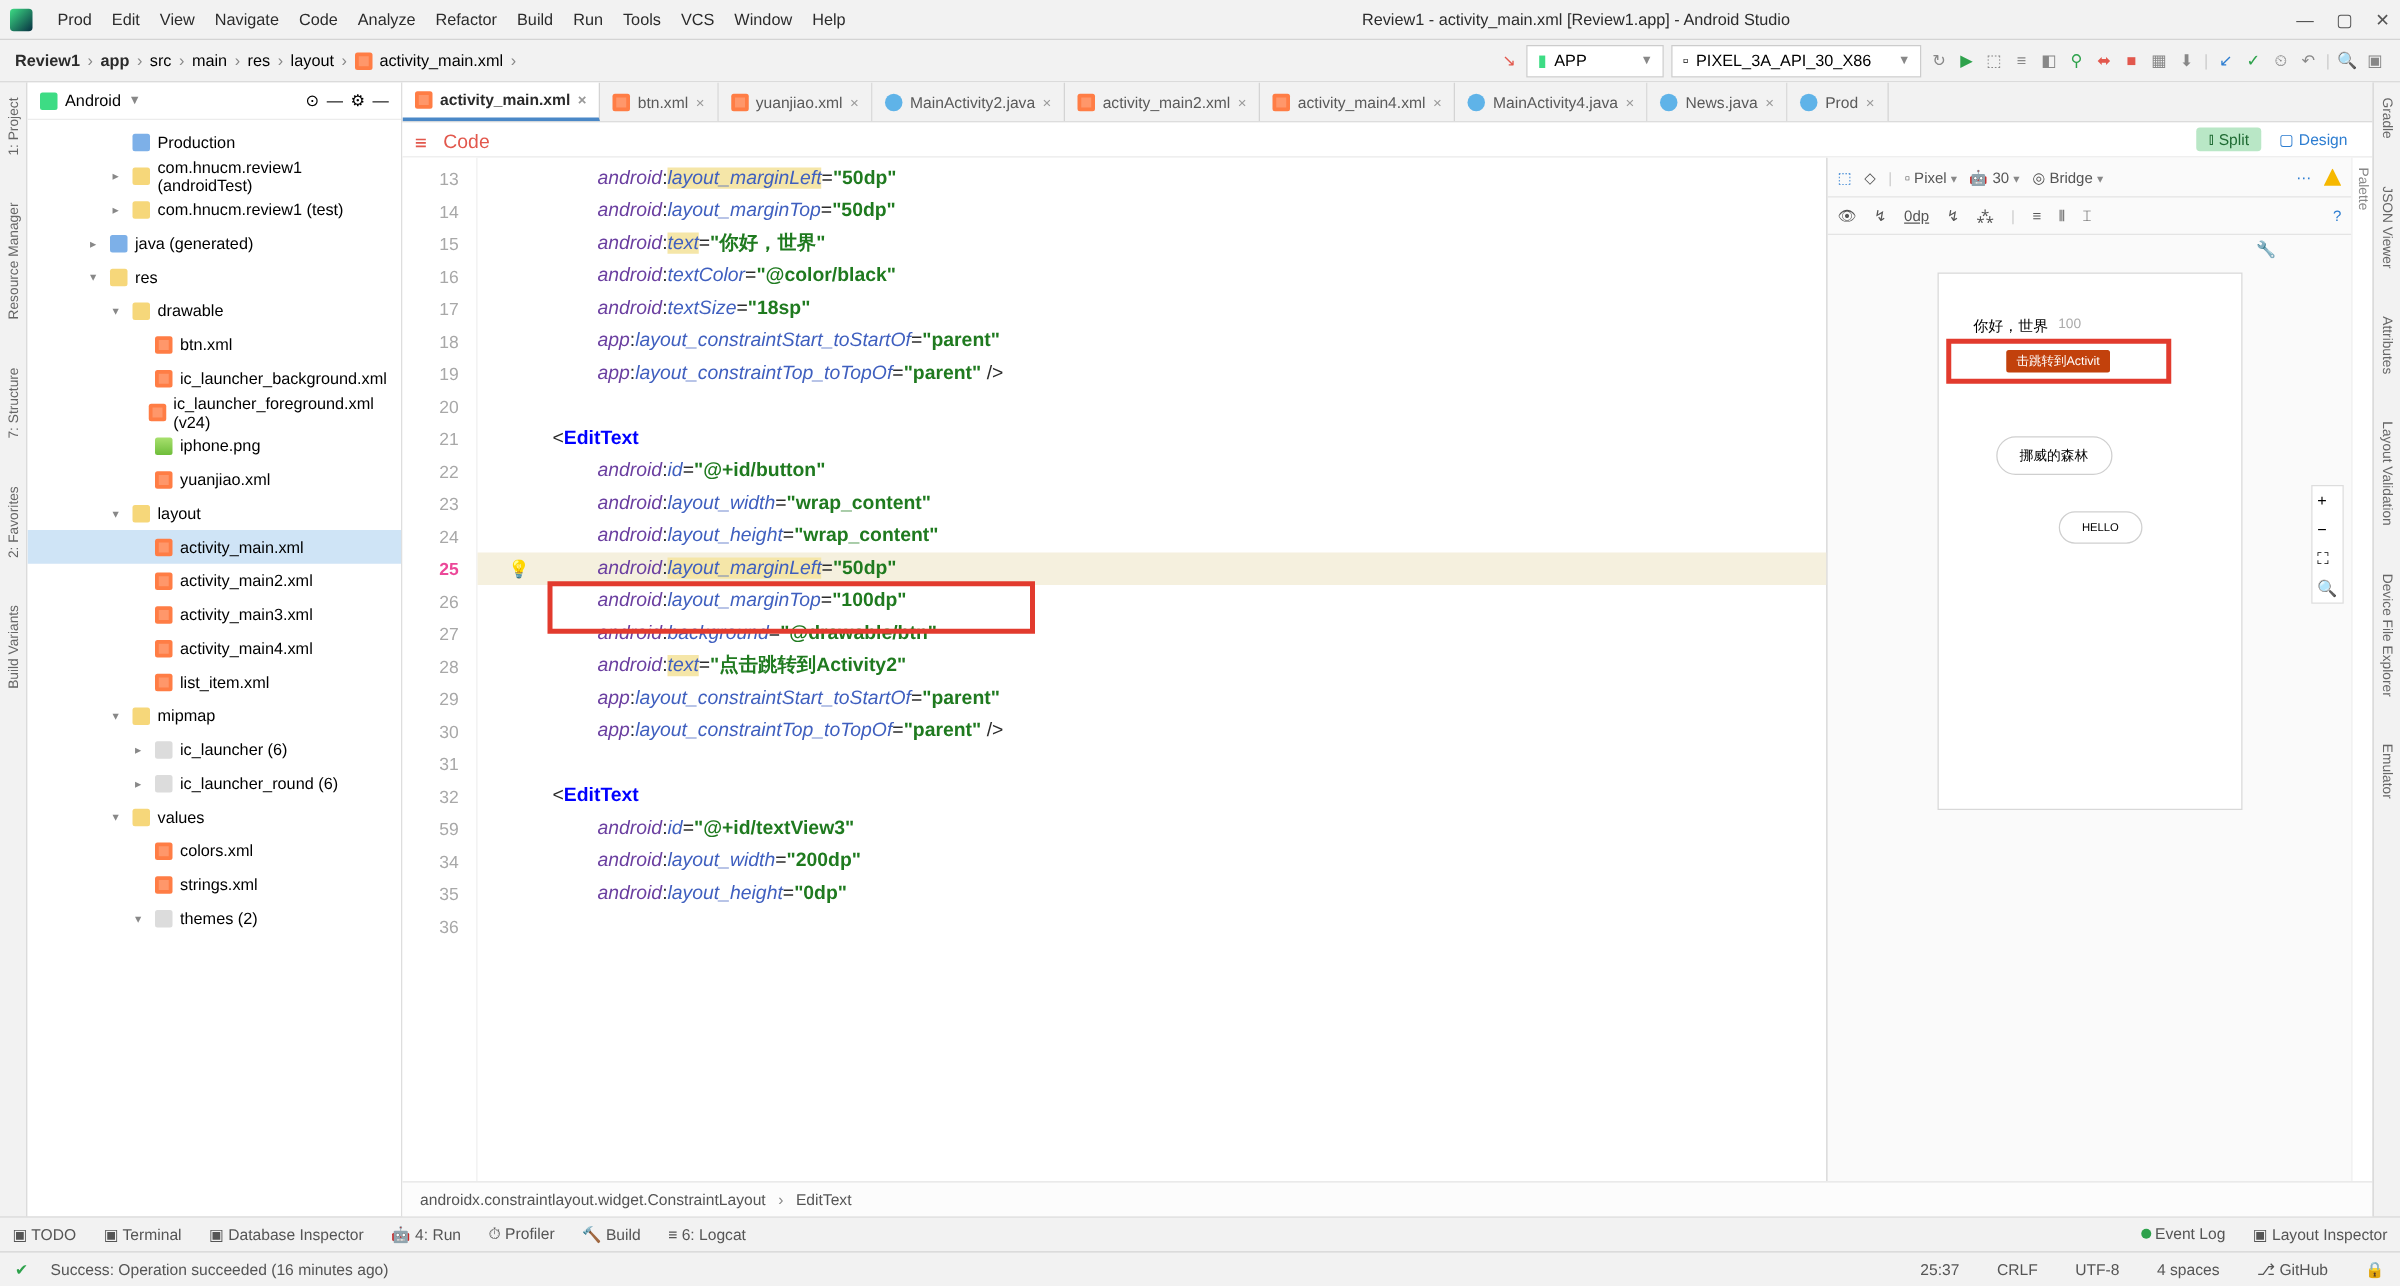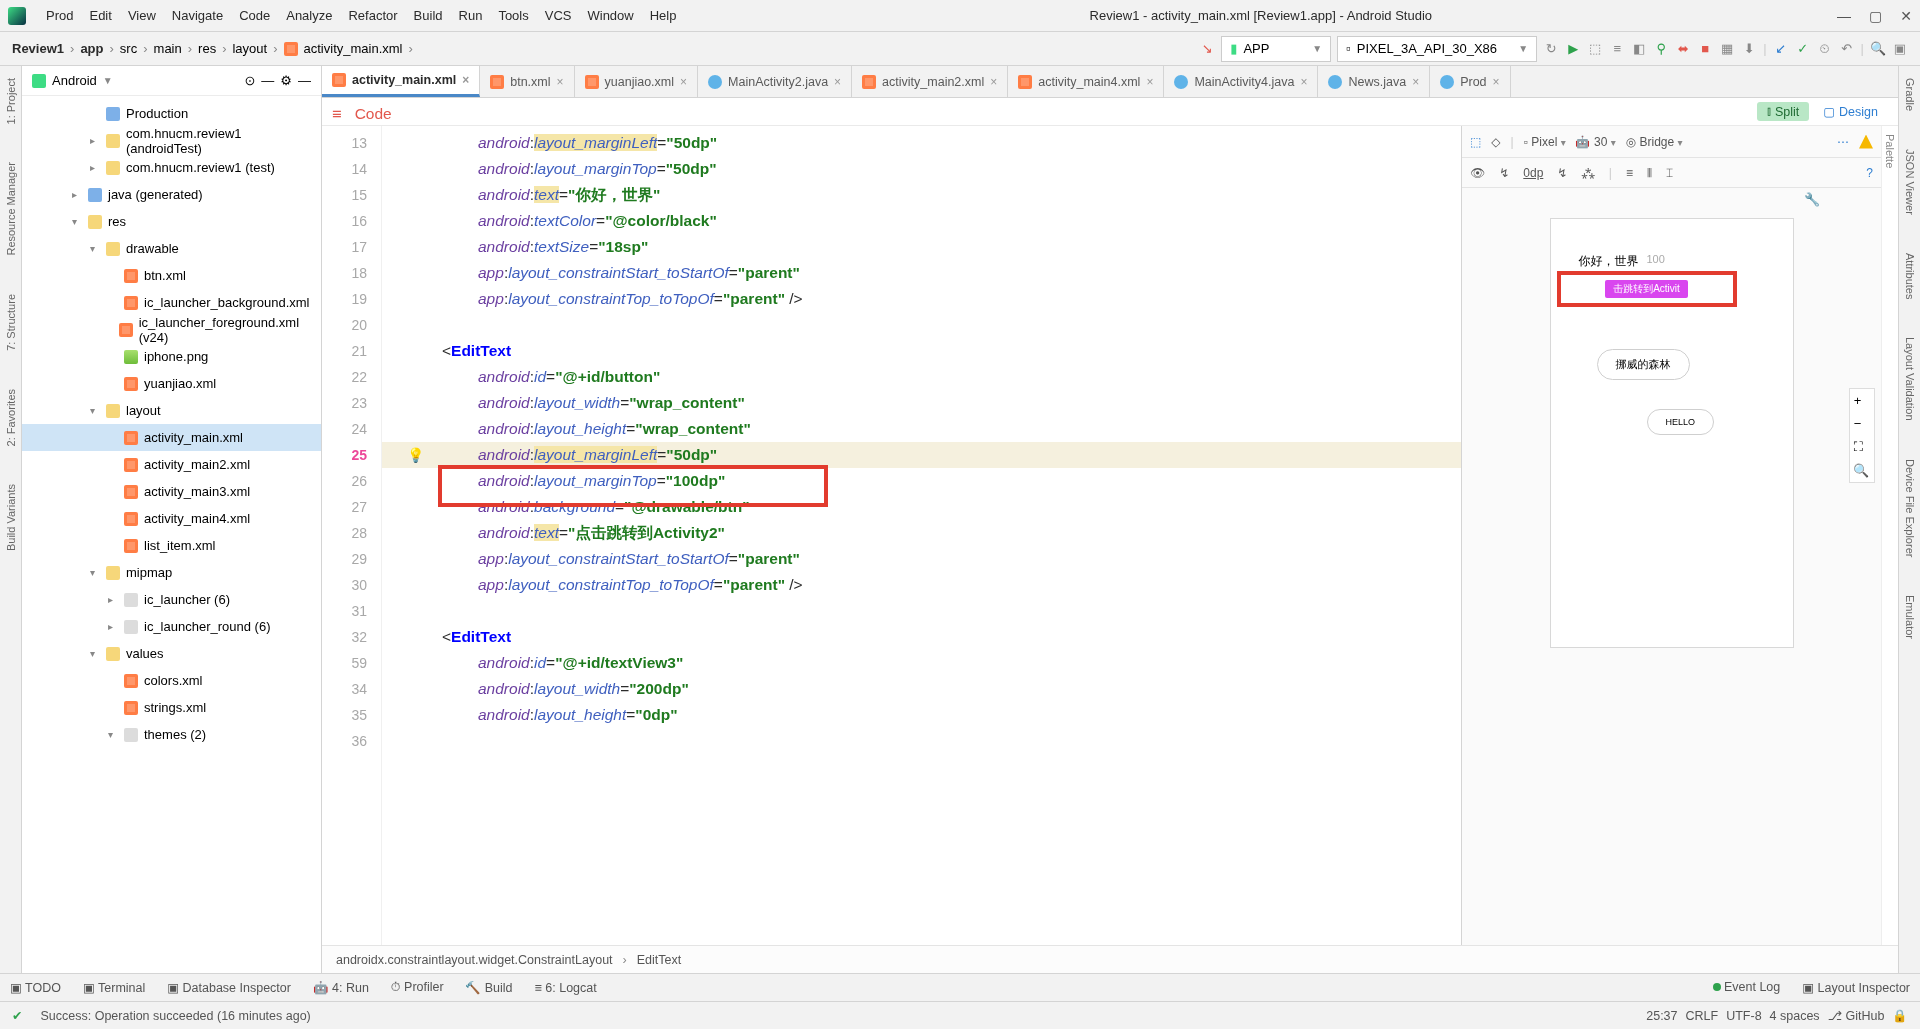--- a/index.html
+++ b/index.html
@@ -58,29 +58,29 @@
 .code .val { color: #1f7a1f; font-weight: 700; }
 .code .tag { color: #0000ff; font-weight: 700; }
 .code .oper { color: #2b2b2b; }
 .code .line.cur { background: #f5f0de; }
 .redbox { position: absolute; border: 4px solid #e23b2e; pointer-events: none; }
 .bulb { position:absolute; left: 25px; color:#f4b400; font-size:14px; }
 .crumb-bar { height: 28px; border-top: 1px solid #e4e4e4; display:flex; align-items:center; padding:0 14px; gap:10px; font-size:12.5px; color:#555; background:#fcfcfc; }
 .bottom-tools { height: 28px; background: #f2f2f2; border-top: 1px solid #d4d4d4; display:flex; align-items:center; padding:0 10px; gap:22px; font-size:12.5px; color:#555; }
 .bottom-tools .right { margin-left:auto; display:flex; gap:22px; }
 .statusbar { height: 28px; background: #f2f2f2; border-top: 1px solid #d4d4d4; display:flex; align-items:center; padding:0 12px; font-size:12.5px; color:#555; gap:18px; }
-.statusbar .right { margin-left:auto; display:flex; gap:8px; align-items:center; }
+.statusbar .right { margin-left:auto; display:flex; gap:30px; align-items:center; }
 .design-panel { width: 420px; border-left: 1px solid #d4d4d4; background: #fafafa; display:flex; flex-direction:column; }
 .dp-toolbar { height: 32px; display:flex; align-items:center; gap:10px; padding:0 8px; border-bottom:1px solid #e4e4e4; font-size:12px; color:#555; }
 .dp-toolbar2 { height: 30px; display:flex; align-items:center; gap:14px; padding:0 8px; border-bottom:1px solid #e4e4e4; font-size:12px; color:#555; }
 .dp-canvas { flex:1; display:flex; justify-content:center; align-items:flex-start; padding:30px 0 0 0; position:relative; }
 .phone { width: 244px; height: 430px; background:#fff; border:1px solid #d8d8d8; position:relative; }
 .phone .txt1 { position:absolute; left:28px; top:34px; font-size:12px; }
 .phone .sel { position:absolute; left:6px; top:52px; width:180px; height:36px; border:4px solid #e23b2e; display:flex; align-items:center; justify-content:center; }
-.phone .sel .inner { background:#d946ef; color:#fff; font-size:10px; padding:2px 8px; border-radius:2px; }
+.phone .sel .inner { background:#c2410c; color:#fff; font-size:10px; padding:2px 8px; border-radius:2px; }
 .phone .btn-round { position:absolute; border:1px solid #cfcfcf; border-radius:18px; padding:7px 18px; font-size:11px; background:#fff; }
 .dp-notif { position:absolute; bottom:12px; left:10px; right:10px; background:#eaf2fd; border-radius:4px; padding:10px 12px; font-size:12px; color:#2e5a9c; }
 .dp-notif .nt { font-weight:700; }
 .dp-notif .nb { color:#6a7a90; margin-top:4px; }
 .pipe { color:#ccc; }
 .caret { color:#888; font-size:10px; }
 .warn { width:14px; height:14px; background:#f6b800; clip-path: polygon(50% 0, 100% 100%, 0 100%); }
 .green-dot { width:8px; height:8px; background:#2ea24c; border-radius:50%; display:inline-block; }
 </style>
 </head>

